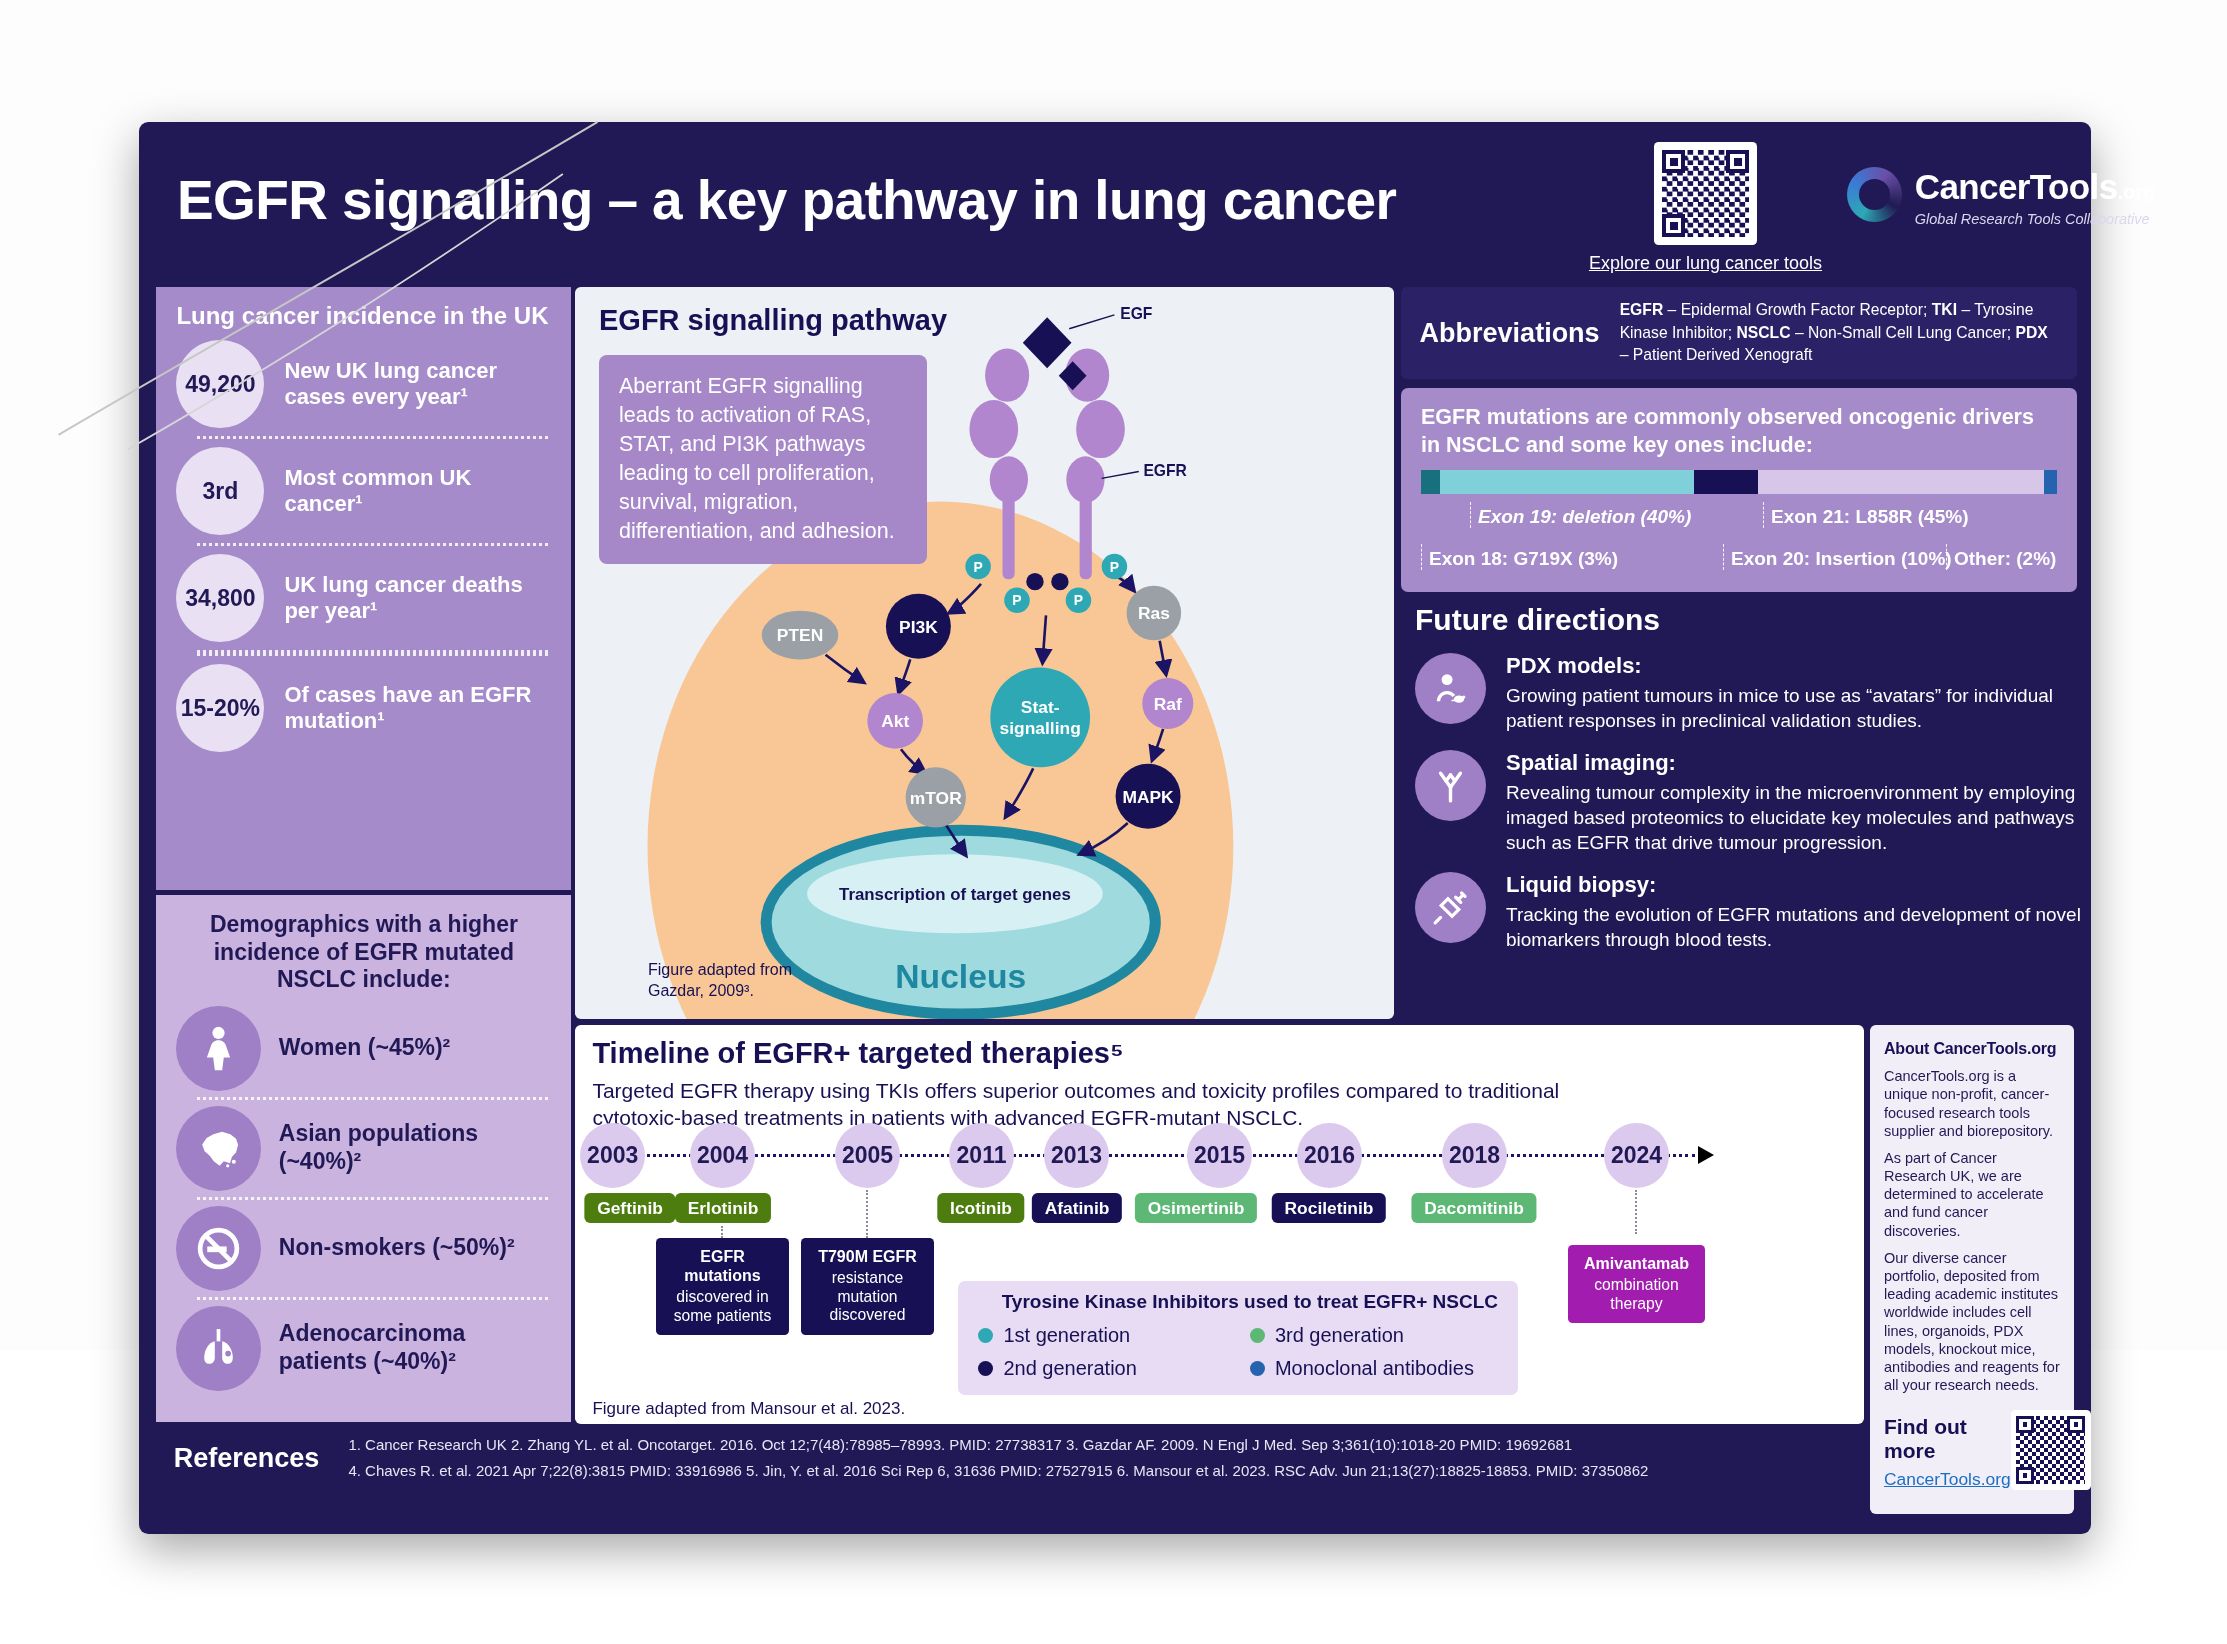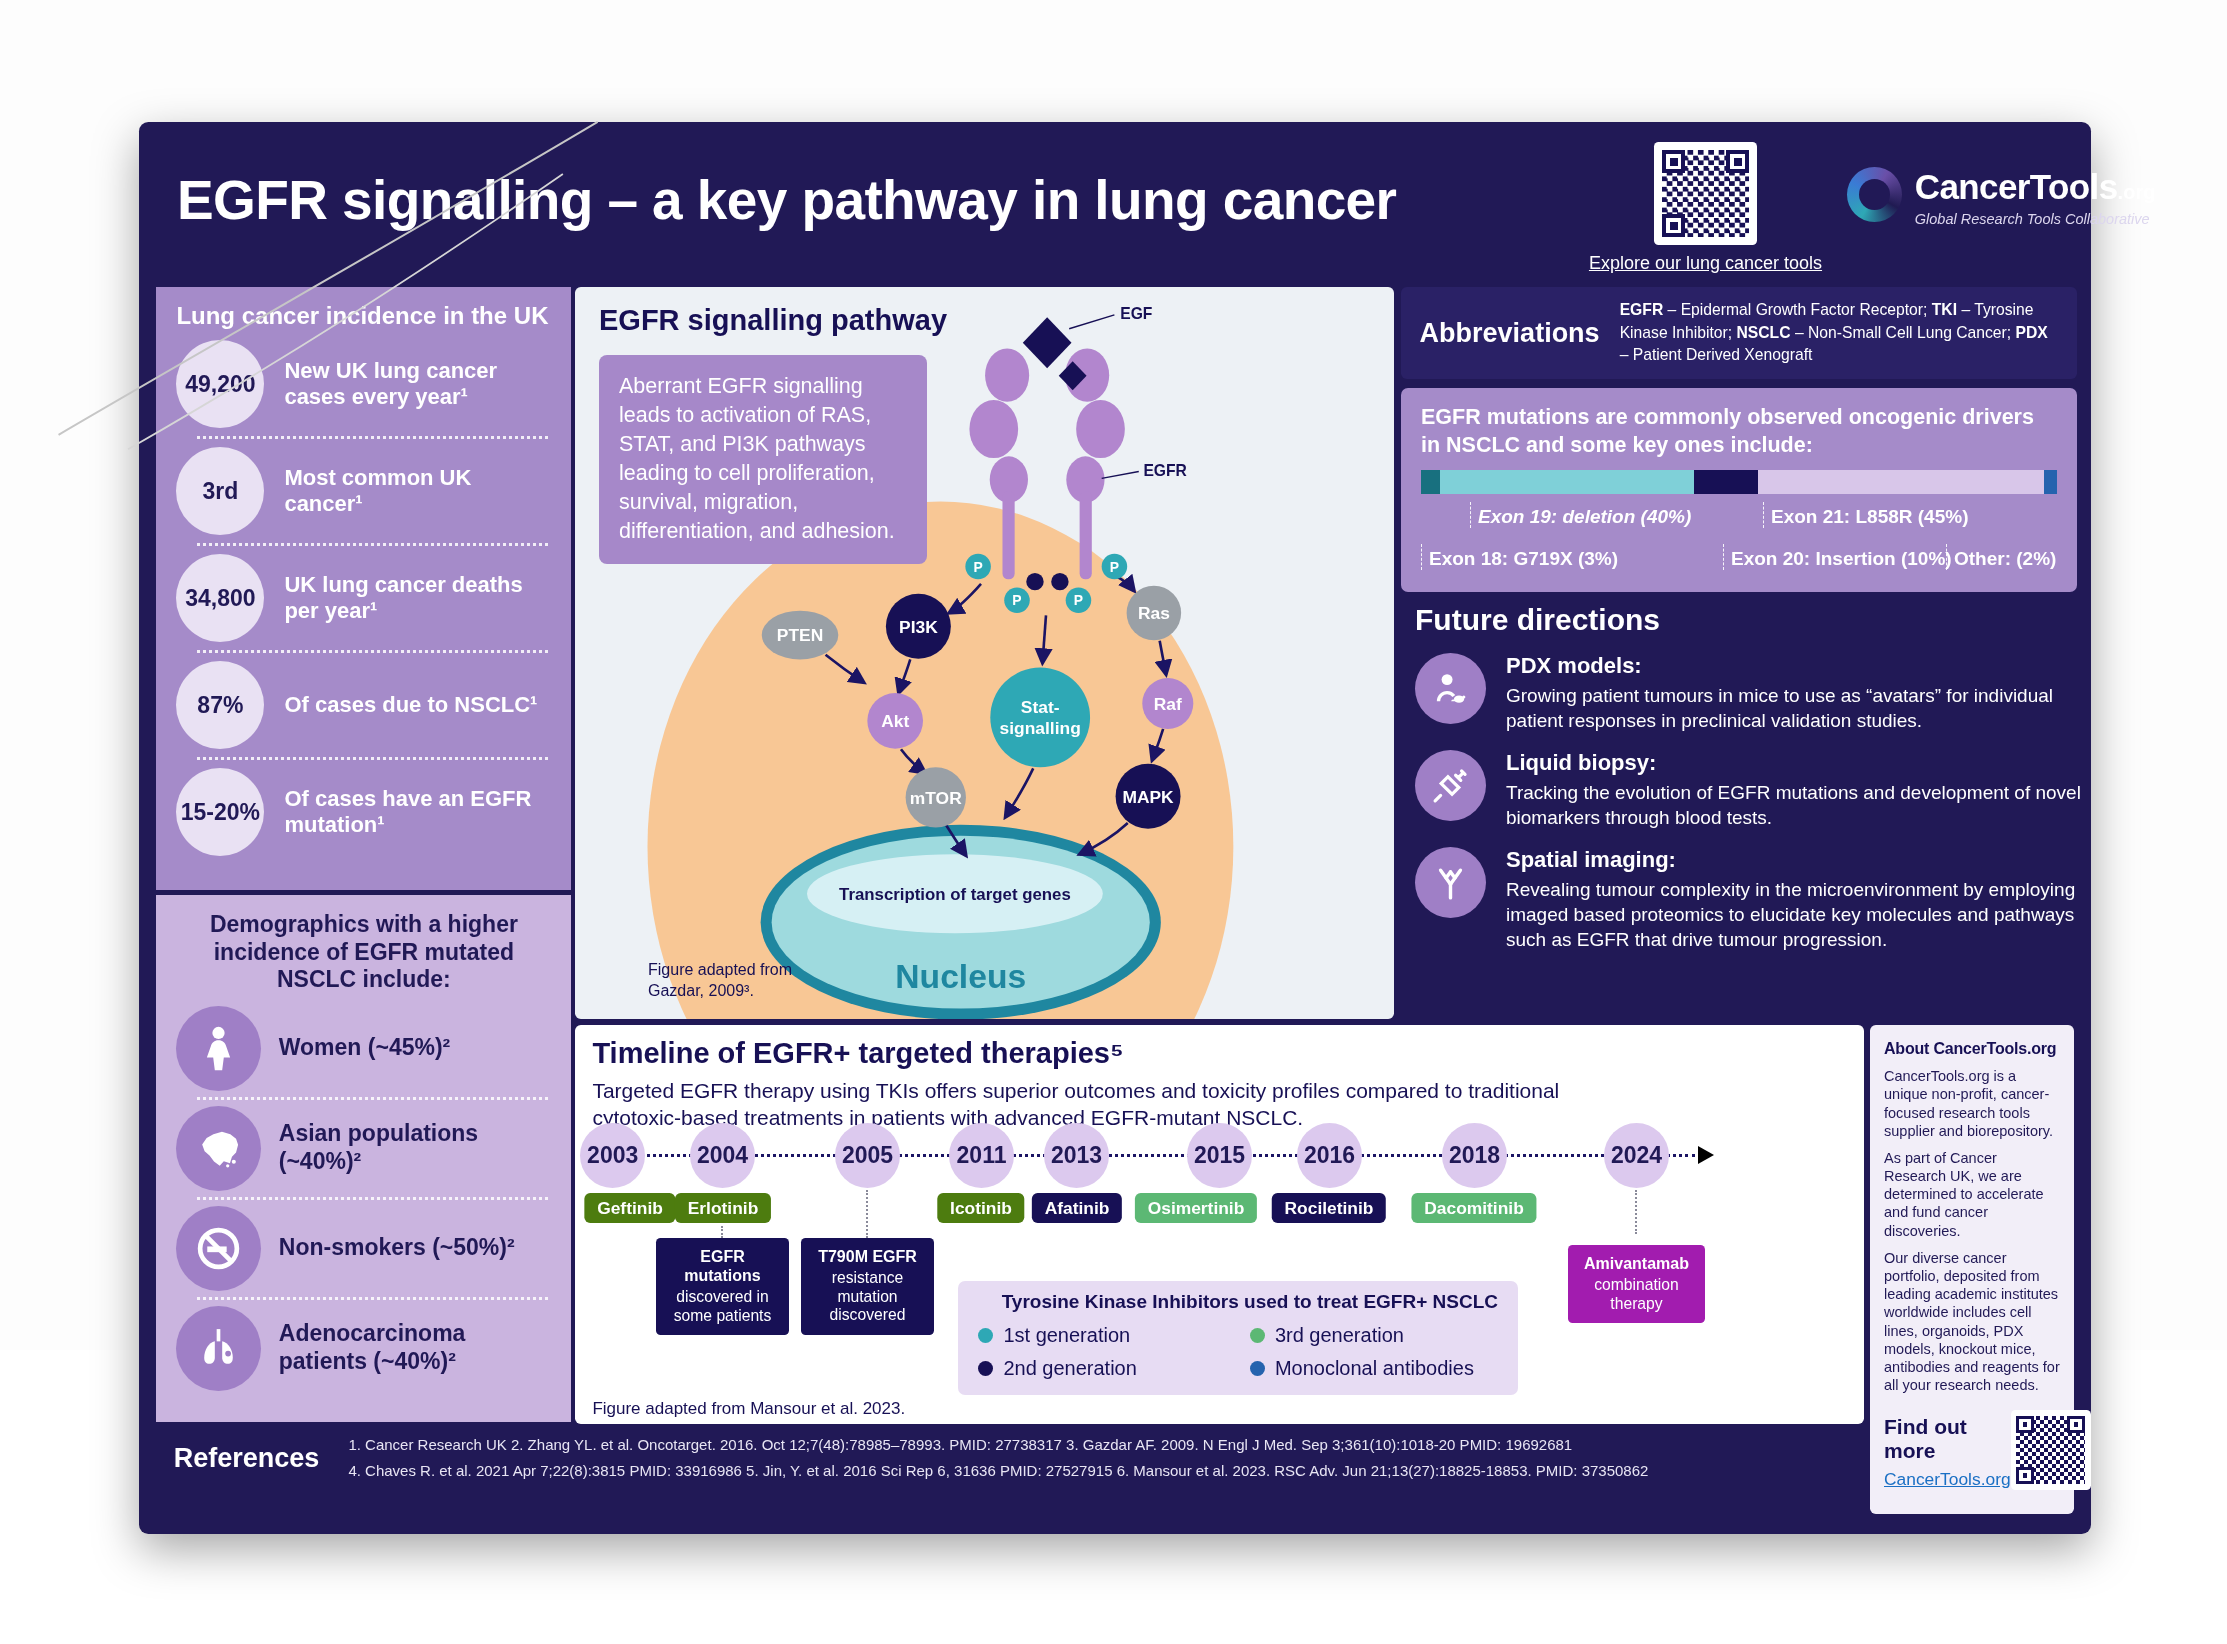--- a/index.html
+++ b/index.html
@@ -176,24 +176,20 @@
       <div class="stat-row">
         <div class="stat-circle">3rd</div>
         <div class="stat-label">Most common UK cancer¹</div>
       </div>
       <div class="wsep"></div>
       <div class="stat-row">
         <div class="stat-circle">34,800</div>
         <div class="stat-label">UK lung cancer deaths per year¹</div>
       </div>
       <div class="wsep"></div>
-      <div class="stat-row">
-        <div class="stat-circle">87%</div>
-        <div class="stat-label">Of cases due to NSCLC¹</div>
-      </div>
       <div class="wsep"></div>
       <div class="stat-row">
         <div class="stat-circle">15-20%</div>
         <div class="stat-label">Of cases have an EGFR mutation¹</div>
       </div>
     </section>
 
     <section class="left-bottom">
       <div class="dem-heading">Demographics with a higher incidence of EGFR mutated NSCLC include:</div>
       <div class="dem-row">
@@ -370,44 +366,44 @@
               <path d="M14 18.4c-.9 0-1.6.4-1.6 1h3z"></path>
             </svg>
         </div>
         <div>
           <div class="fut-title">PDX models:</div>
           <div class="fut-text">Growing patient tumours in mice to use as “avatars” for individual patient responses in preclinical validation studies.</div>
         </div>
       </div>
       <div class="fut-item">
         <div class="fut-icon">
-          <svg viewBox="0 0 24 24" fill="none" stroke="#fff" stroke-width="1.9" stroke-linecap="round">
-              <path d="M3 21l3.2-3.2"></path>
-              <rect x="7.2" y="9.2" width="9" height="5.6" transform="rotate(45 11.7 12)"></rect>
-              <path d="M16.5 7.5l2-2M18.5 3.5l2 2M15 6l3 3"></path>
-            </svg>
-        </div>
-        <div>
-          <div class="fut-title">Liquid biopsy:</div>
-          <div class="fut-text">Tracking the evolution of EGFR mutations and development of novel biomarkers through blood tests.</div>
-        </div>
-      </div>
-      <div class="fut-item">
-        <div class="fut-icon">
           <svg viewBox="0 0 24 24" fill="none" stroke="#fff" stroke-width="2" stroke-linecap="round">
               <path d="M12 21v-8"></path>
               <path d="M12 13L6.2 4.8"></path>
               <path d="M12 13l5.8-8.2"></path>
               <path d="M9.4 9.3L12 5.8"></path>
               <path d="M14.6 9.3L12 5.8"></path>
             </svg>
         </div>
         <div>
           <div class="fut-title">Spatial imaging:</div>
           <div class="fut-text">Revealing tumour complexity in the microenvironment by employing imaged based proteomics to elucidate key molecules and pathways such as EGFR that drive tumour progression.</div>
+        </div>
+      </div>
+      <div class="fut-item">
+        <div class="fut-icon">
+          <svg viewBox="0 0 24 24" fill="none" stroke="#fff" stroke-width="1.9" stroke-linecap="round">
+              <path d="M3 21l3.2-3.2"></path>
+              <rect x="7.2" y="9.2" width="9" height="5.6" transform="rotate(45 11.7 12)"></rect>
+              <path d="M16.5 7.5l2-2M18.5 3.5l2 2M15 6l3 3"></path>
+            </svg>
+        </div>
+        <div>
+          <div class="fut-title">Liquid biopsy:</div>
+          <div class="fut-text">Tracking the evolution of EGFR mutations and development of novel biomarkers through blood tests.</div>
         </div>
       </div>
     </section>
 
     <section class="timeline">
       <h2 class="tl-title">Timeline of EGFR+ targeted therapies⁵</h2>
       <p class="tl-sub">Targeted EGFR therapy using TKIs offers superior outcomes and toxicity profiles compared to traditional cytotoxic-based treatments in patients with advanced EGFR-mutant NSCLC.</p>
 
       <div class="tl-line"></div>
       <div class="tl-arrow"></div>

